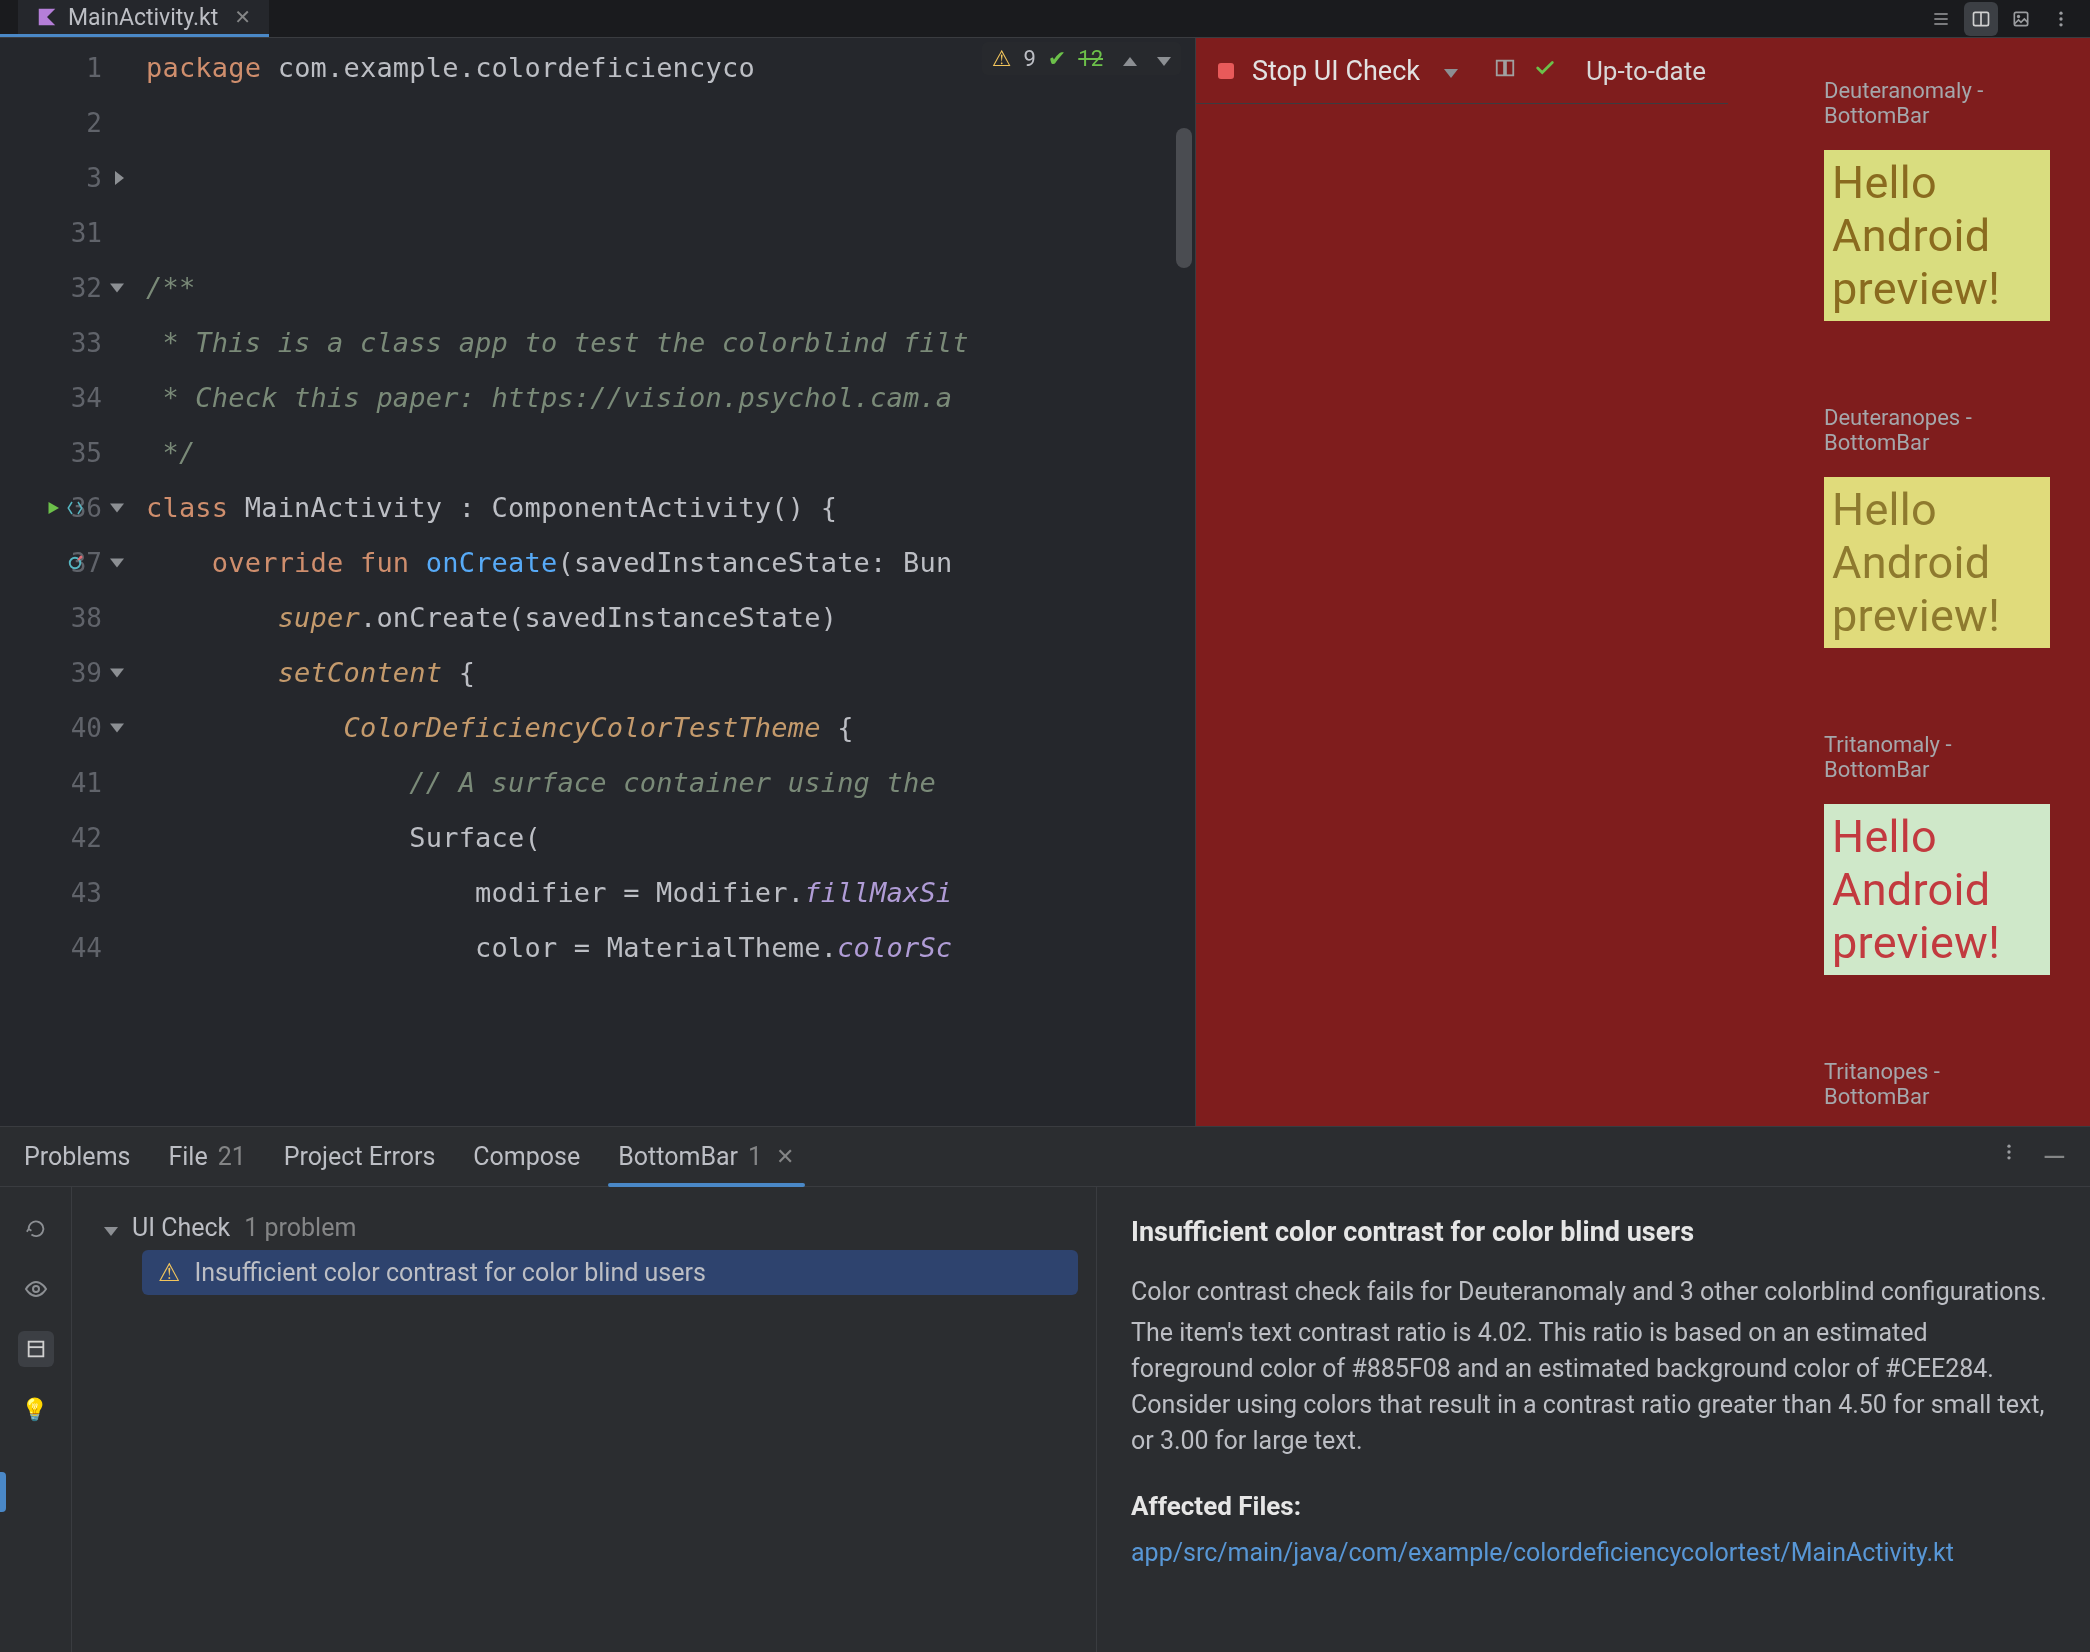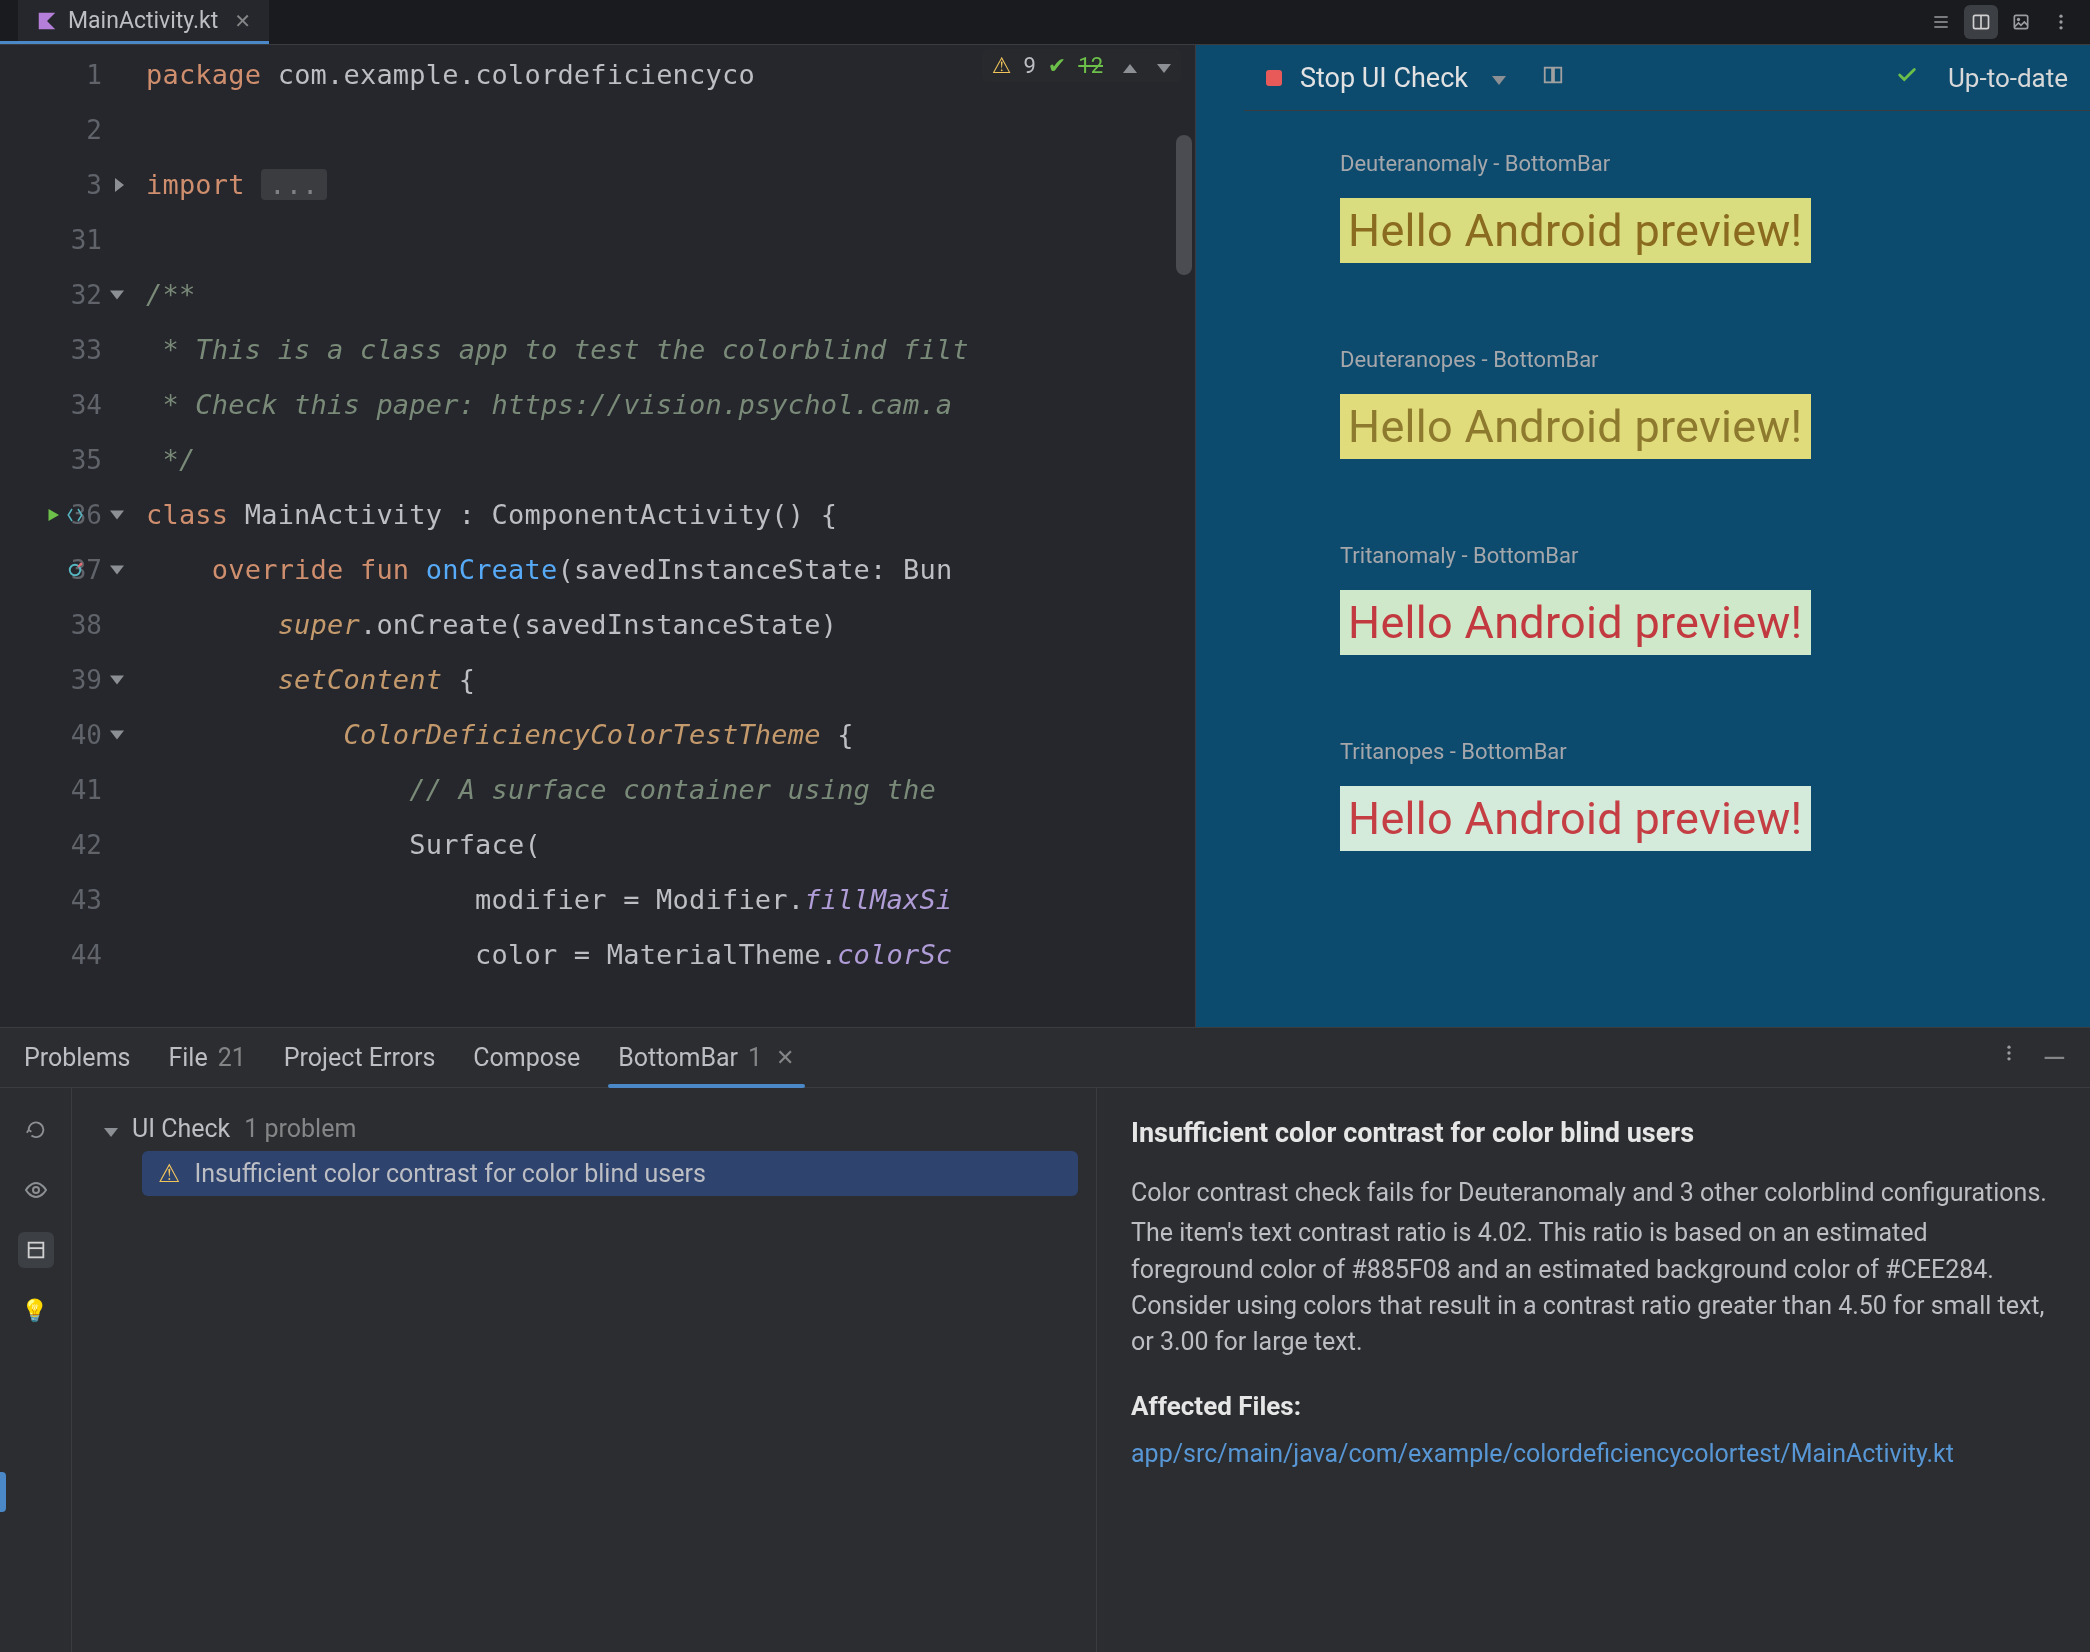--- a/index.html
+++ b/index.html
@@ -62,21 +62,21 @@
   .tool-btn {
     width: 34px; height: 34px; display:flex;align-items:center;justify-content:center;
     border-radius:6px; color: var(--text-dim);
   }
   .tool-btn.active { background: #3c3f44; color: var(--text-bright);}
   .tool-btn svg { width:20px; height:20px; }
 
   
   .main-split { flex: 1 1 auto; display: flex; min-height:0;}
   .editor-pane { width: 1195px; display:flex; flex-direction:column; position:relative; background:var(--bg-editor);}
-  .preview-pane { flex:1; background:#0c4a6e; display:flex; flex-direction:column; border-left:1px solid var(--border);padding-left:48px;}
+  .preview-pane { flex:1; background:#7f1d1d; display:flex; flex-direction:row; border-left:1px solid var(--border);}
   .editor-body { display:flex; flex:1; min-height:0; position:relative;}
   .code-col { flex:1; overflow:hidden; position:relative;}
   .code-lines { padding-top: 2px;}
   .line { display:flex; height:55px; align-items:center;}
   .lineno {
     width:122px; text-align:right; padding-right:20px;
     color: #60636a; font-size:26px; font-family: Menlo, monospace;
     position:relative;
   }
   .lineno .fold, .lineno .glyph { position:absolute; right:-2px; top:50%; transform:translateY(-50%); display:flex; gap:2px;}
@@ -211,21 +211,20 @@
             <div class="line">
               <div class="lineno">1</div>
               <div class="code"><span class="kw">package</span> <span class="pl">com.example.colordeficiencyco</span></div>
             </div>
             <div class="line">
               <div class="lineno">2</div>
               <div class="code"></div>
             </div>
             <div class="line">
               <div class="lineno">3<span class="fold chev-right"></span></div>
-              <div class="code"><span class="kw">import</span> <span class="dimbox">...</span></div>
             </div>
             <div class="line">
               <div class="lineno">31</div>
               <div class="code"></div>
             </div>
             <div class="line">
               <div class="lineno">32<span class="fold chev-down"></span></div>
               <div class="code"><span class="cm">/**</span></div>
             </div>
             <div class="line">

